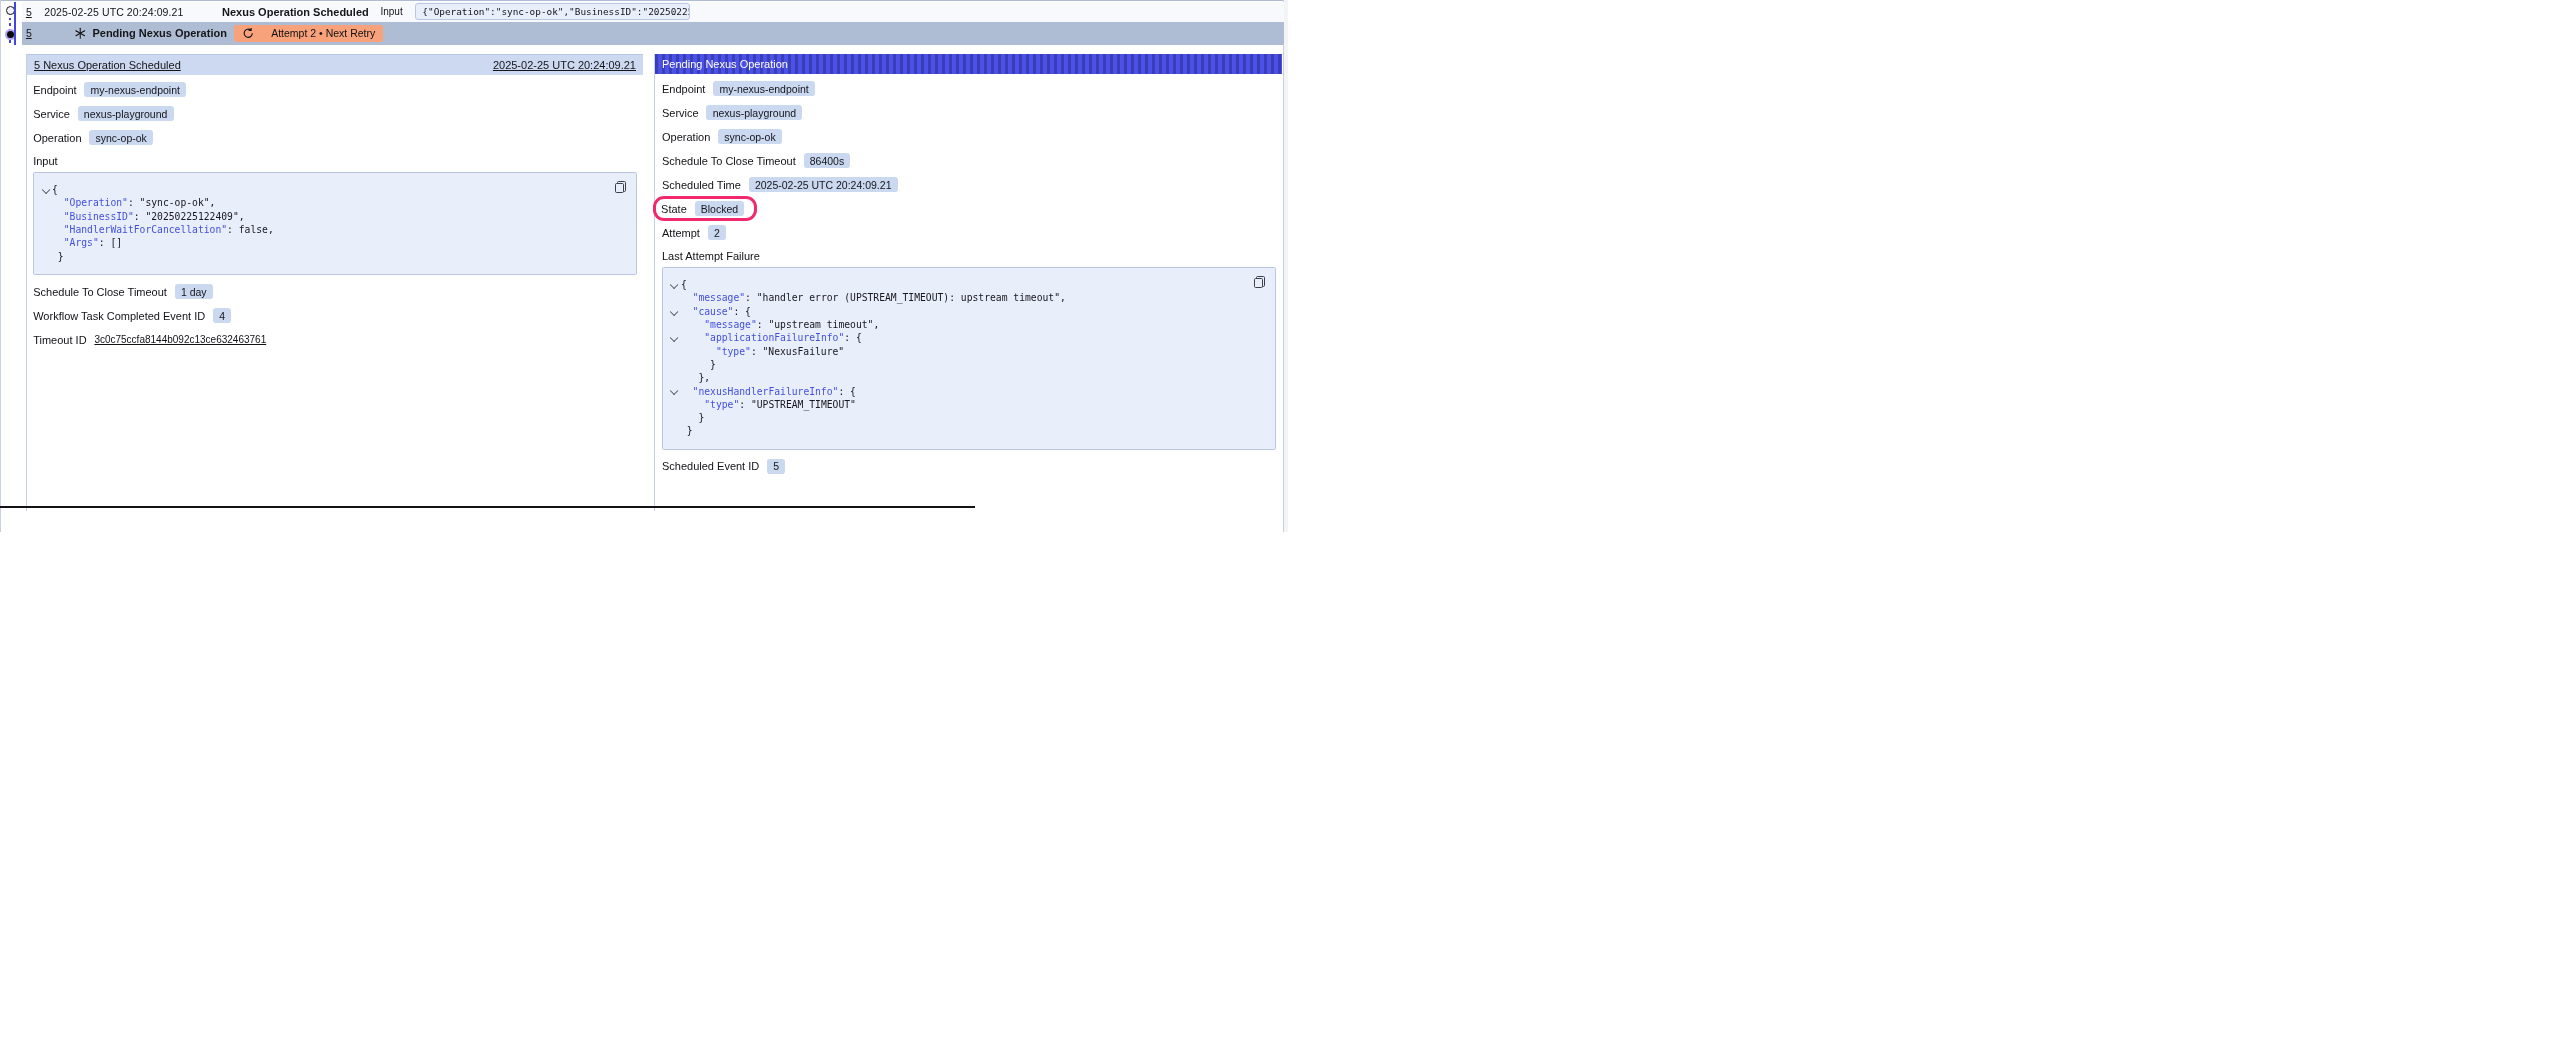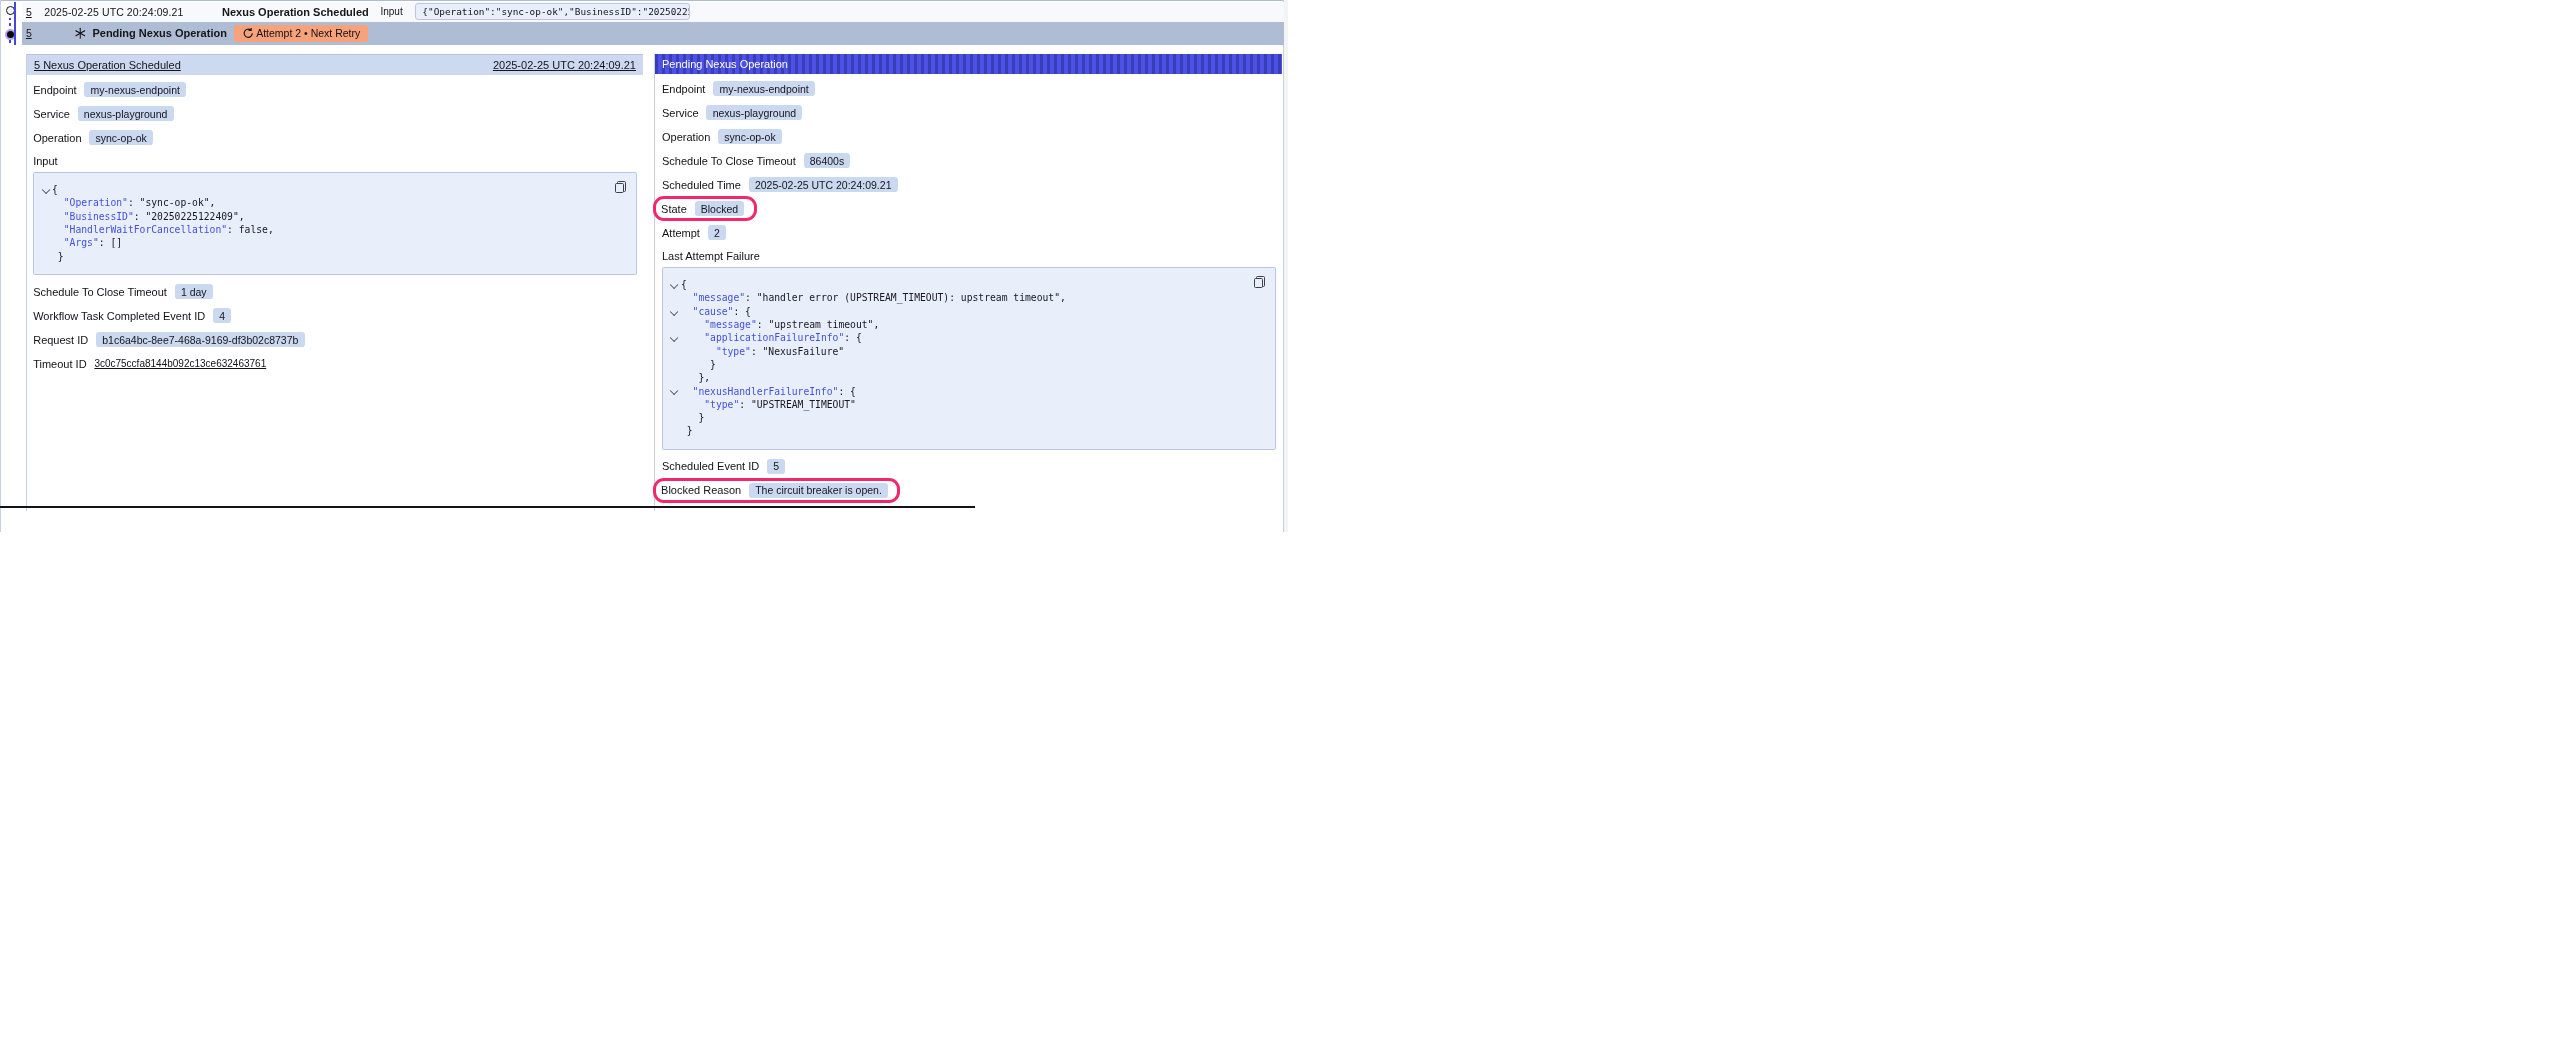--- a/index.html
+++ b/index.html
@@ -26,21 +26,21 @@
   .row2{top:22px;height:22.6px;background:var(--row-selected-bg);}
   .evid{margin-left:3.9px;text-decoration:underline;color:#15151a;font-weight:500;cursor:pointer;}
   .evtime{margin-left:12.5px;letter-spacing:0.1px;}
   .evtitle{margin-left:22.6px;font-weight:700;font-size:11px;padding-left:16px;}
   .inlabel{margin-left:11.7px;font-size:10px;}
   .inpill{margin-left:12.5px;width:260px;font-family:"DejaVu Sans Mono",monospace;font-size:9.4px;
     background:var(--code-bg);border:0.8px solid var(--code-border);border-radius:3.1px;padding:2.3px 6.2px;
     white-space:nowrap;overflow:hidden;color:#15151a;}
   .ast{margin-left:42px;display:inline-flex;}
   .evtitle2{margin-left:6.2px;font-weight:700;font-size:11px;}
-  .badge{margin-left:7px;display:inline-flex;align-items:center;gap:2px;background:var(--badge-orange);
+  .badge{margin-left:7px;display:inline-flex;align-items:center;gap:17px;background:var(--badge-orange);
     border-radius:2.3px;padding:2.3px 7.8px;font-size:10.5px;color:#111;}
   
   .panels{position:absolute;left:26px;top:54px;width:1256px;height:457px;display:flex;gap:11px;}
   .card{position:relative;border-left:0.8px solid #c6cfde;height:100%;box-sizing:border-box;}
   .card-left{width:617px;}
   .card-right{width:628px;}
   .card-hd{height:19.5px;display:flex;align-items:center;justify-content:space-between;padding:0 7px;font-size:11px;}
   .card-left .card-hd{background:var(--card-header-bg);border-top:0.8px solid #b9c6e0;text-decoration:underline;}
   .card-right .card-hd{color:#fff;font-weight:500;
     background:repeating-linear-gradient(90deg,var(--stripe-dark) 0 3.5px,var(--stripe-light) 3.5px 7px);}
@@ -164,24 +164,20 @@
           </div>
           <div class="fieldrow">
             <span class="label">Schedule To Close Timeout</span>
             <span class="pill">1 day</span>
           </div>
           <div class="fieldrow">
             <span class="label">Workflow Task Completed Event ID</span>
             <span class="pill">4</span>
           </div>
           <div class="fieldrow">
-            <span class="label">Request ID</span>
-            <span class="pill">b1c6a4bc-8ee7-468a-9169-df3b02c8737b</span>
-          </div>
-          <div class="fieldrow">
             <span class="label">Timeout ID</span>
             <span class="val-link">3c0c75ccfa8144b092c13ce632463761</span>
           </div>
         </div>
     </section>
     <section class="card card-right">
       <header class="card-hd">
         <span>Pending Nexus Operation</span>
       </header>
       <div class="fields">
@@ -266,25 +262,19 @@
             </div>
             <div class="cl">
               <span class="chev" style="visibility: hidden;"></span>
               <span class="ct" style="padding-left: 5.8px;"><span>}</span></span>
             </div>
           </div>
           <div class="fieldrow">
             <span class="label">Scheduled Event ID</span>
             <span class="pill">5</span>
           </div>
-          <div class="fieldrow">
-            <span class="hlbox">
-              <span class="label">Blocked Reason</span>
-              <span class="pill">The circuit breaker is open.</span>
-            </span>
-          </div>
         </div>
     </section>
   </div>
 
   <div class="bottom-line"></div>
 </div>
 
 
 </body></html>

